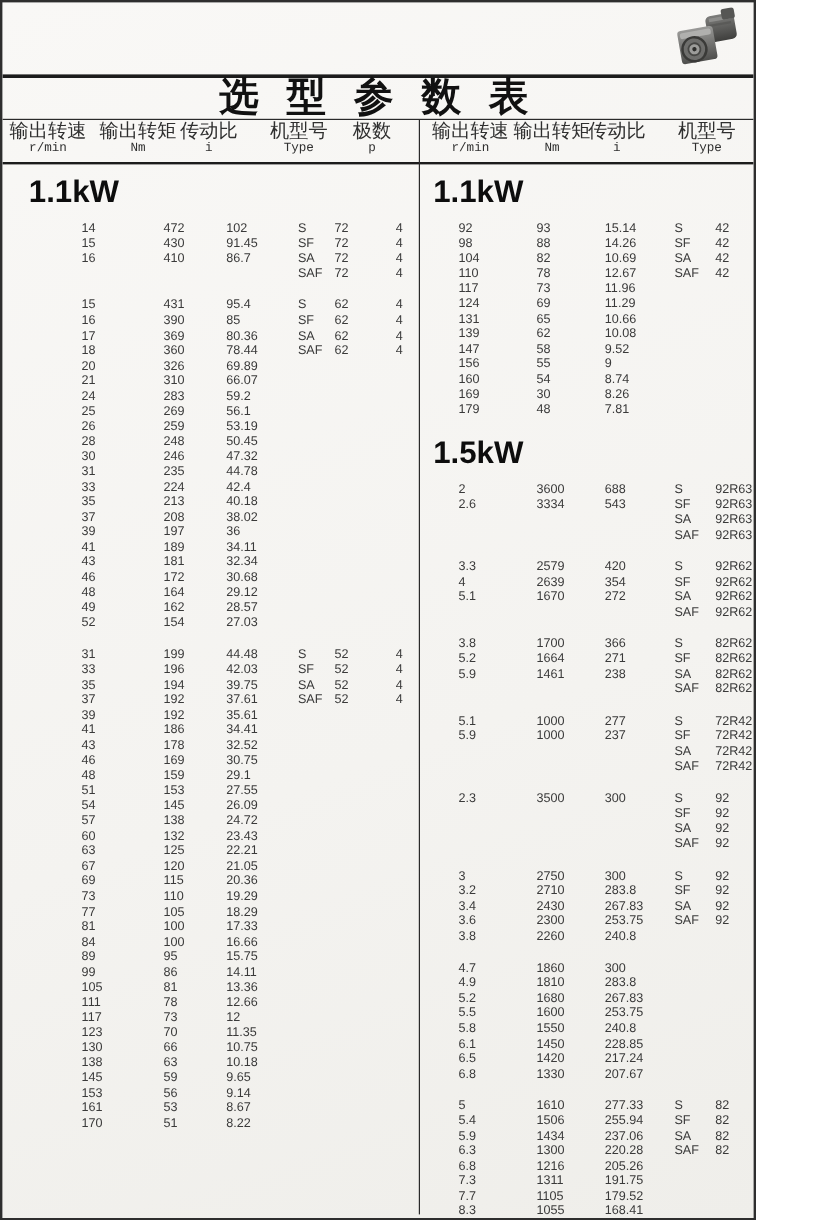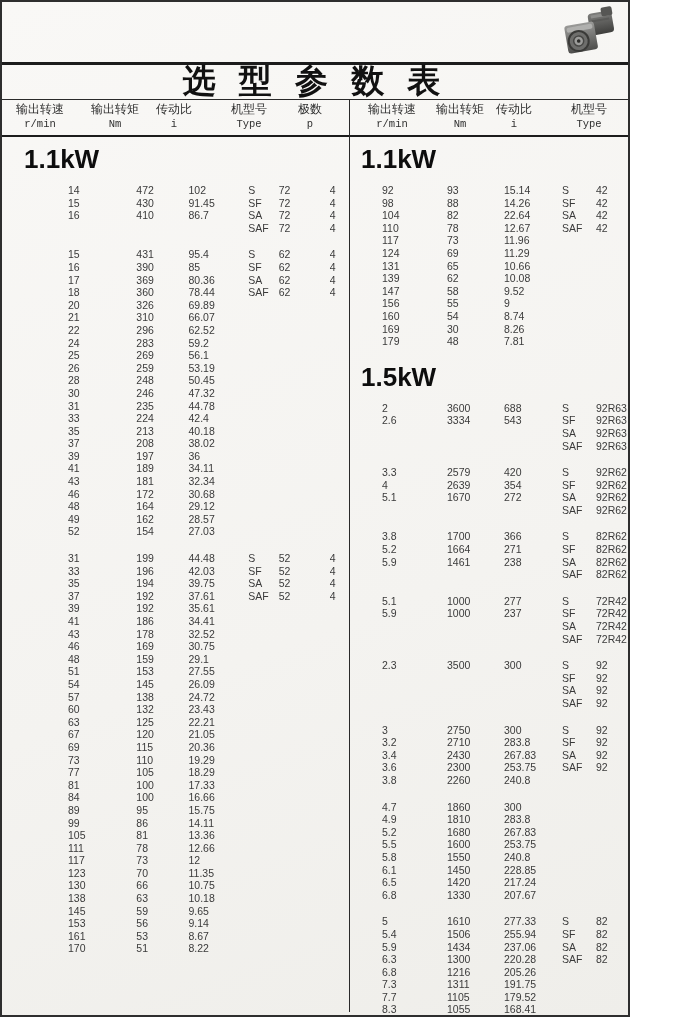--- a/index.html
+++ b/index.html
@@ -21,21 +21,21 @@
 
   .title{
     position:absolute;top:62px;left:0;right:0;
     text-align:center;
     font-size:33px;font-weight:bold;color:#111;
     letter-spacing:7px;line-height:34px;
   }
 
   .header-area{position:absolute;top:100px;left:0;right:0;height:33px;}
   .hcell{position:absolute;top:0;transform:translateX(-50%);text-align:center;white-space:nowrap;}
-  .hcell .cn{font-size:12px;line-height:15px;color:#2f2f2f;}
+  .hcell .cn{font-size:16px;line-height:15px;color:#2f2f2f;}
   .hcell .unit{font-size:10.5px;line-height:14px;color:#2f2f2f;font-family:Liberation Mono, monospace;}
 
   .colwrap{position:absolute;top:140px;bottom:0;overflow:hidden;}
   .col-left{left:10px;width:335px;}
   .col-right{left:349px;width:332px;}
 
   .kw{font-size:26px;font-weight:bold;color:#0d0d0d;line-height:30px;margin:2px 0 10px 12px;letter-spacing:0px;}
   .col-right .kw{margin-left:10px;}
   .kw + .block{margin-top:0;}
   .kw:not(:first-child){margin-top:14px;}
@@ -223,28 +223,20 @@
         </div>
         <div class="row">
           <span class="c1">21</span>
           <span class="c2">310</span>
           <span class="c3">66.07</span>
           <span class="c4"></span>
           <span class="c5"></span>
           <span class="c6"></span>
         </div>
         <div class="row">
-          <span class="c1">22</span>
-          <span class="c2">296</span>
-          <span class="c3">62.52</span>
-          <span class="c4"></span>
-          <span class="c5"></span>
-          <span class="c6"></span>
-        </div>
-        <div class="row">
           <span class="c1">24</span>
           <span class="c2">283</span>
           <span class="c3">59.2</span>
           <span class="c4"></span>
           <span class="c5"></span>
           <span class="c6"></span>
         </div>
         <div class="row">
           <span class="c1">25</span>
           <span class="c2">269</span>
@@ -640,21 +632,21 @@
           <span class="c1">98</span>
           <span class="c2">88</span>
           <span class="c3">14.26</span>
           <span class="c4">SF</span>
           <span class="c5">42</span>
           <span class="c6">4</span>
         </div>
         <div class="row">
           <span class="c1">104</span>
           <span class="c2">82</span>
-          <span class="c3">22.64</span>
+          <span class="c3">10.69</span>
           <span class="c4">SA</span>
           <span class="c5">42</span>
           <span class="c6">4</span>
         </div>
         <div class="row">
           <span class="c1">110</span>
           <span class="c2">78</span>
           <span class="c3">12.67</span>
           <span class="c4">SAF</span>
           <span class="c5">42</span>

